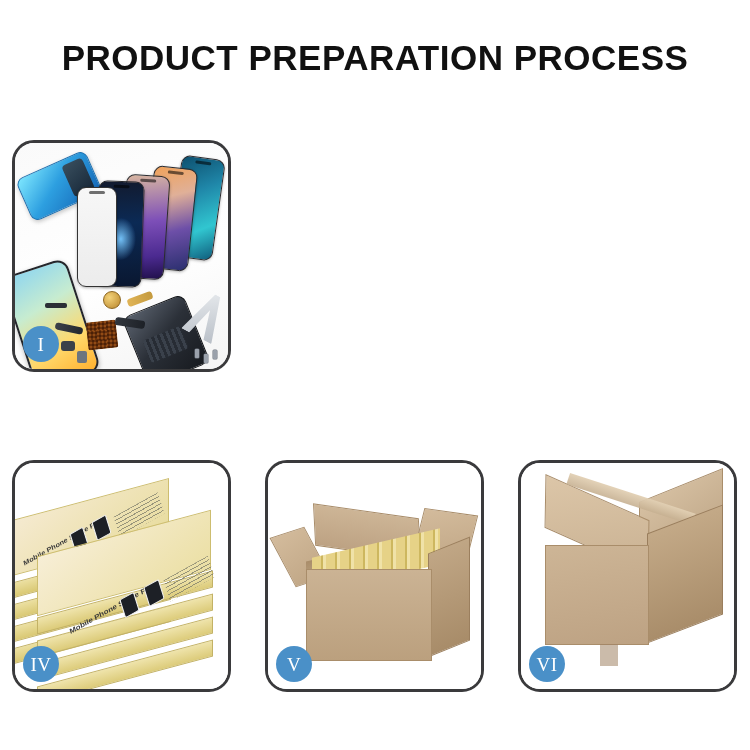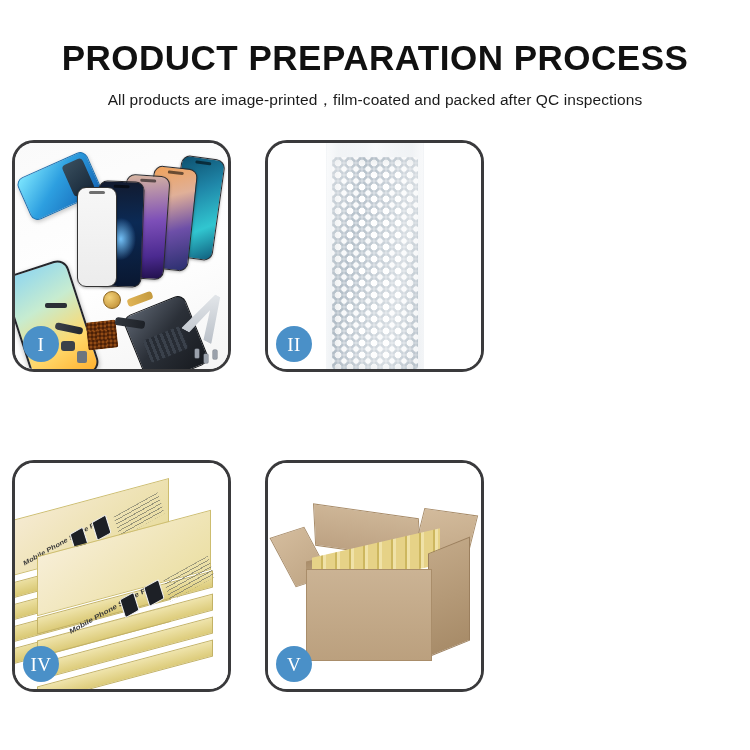--- a/index.html
+++ b/index.html
@@ -231,21 +231,20 @@
   .tab1 { position:absolute; left:54px; top:98px; width:18px; height:22px;
      background: rgba(160,132,100,.55); }
 </style>
 </head>
 <body>
 
 <div class="page">
 
   <div class="header">
     <div class="title">PRODUCT PREPARATION PROCESS</div>
-    <div class="subtitle">All products are image-printed，film-coated and packed after QC inspections</div>
   </div>
 
   <div class="grid">
 
     <div class="row">
 
       <div class="panel">
         <div class="stage p1">
           <div class="tilted-blue"></div>
           <div class="fan">
@@ -278,28 +277,20 @@
           <div class="screws">
             <i style="left:0;top:0;"></i>
               <i style="left:9px;top:5px;"></i>
               <i style="left:18px;top:1px;"></i>
           </div>
           <div class="tweez"></div>
         </div>
         <div class="badge">I</div>
       </div>
 
-      <div class="panel">
-        <div class="stage p2">
-          <div class="wrapstrip"></div>
-          <div class="bubbles"></div>
-          <div class="wrap-sheen"></div>
-        </div>
-        <div class="badge">II</div>
-      </div>
 
     </div>
 
     <div class="row">
 
       <div class="panel">
         <div class="stage p4">
           <div class="stack">
 
             <div class="layer" style="top:150px;width:158px;height:16px;"></div>
@@ -336,16 +327,29 @@
           <div class="flap-left"></div>
           <div class="flap-right"></div>
           <div class="ctn-inner"></div>
           <div class="yellowfill"></div>
           <div class="ctn-right"></div>
           <div class="ctn-body"></div>
         </div>
         <div class="badge">V</div>
       </div>
 
+      <div class="panel">
+        <div class="stage p6">
+          <div class="b6-top2"></div>
+          <div class="b6-top"></div>
+          <div class="tape"></div>
+          <div class="b6-side"></div>
+          <div class="b6-front">
+            <span class="tab1"></span>
+
+          </div>
+        </div>
+        <div class="badge">VI</div>
+      </div>
     </div>
 
   </div>
 </div>
 
 </body></html>

